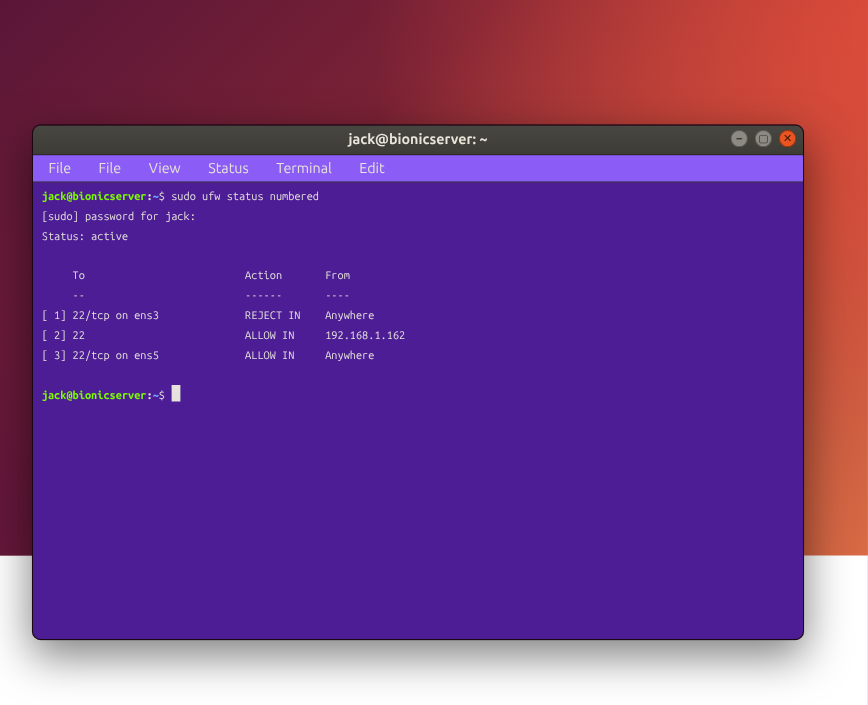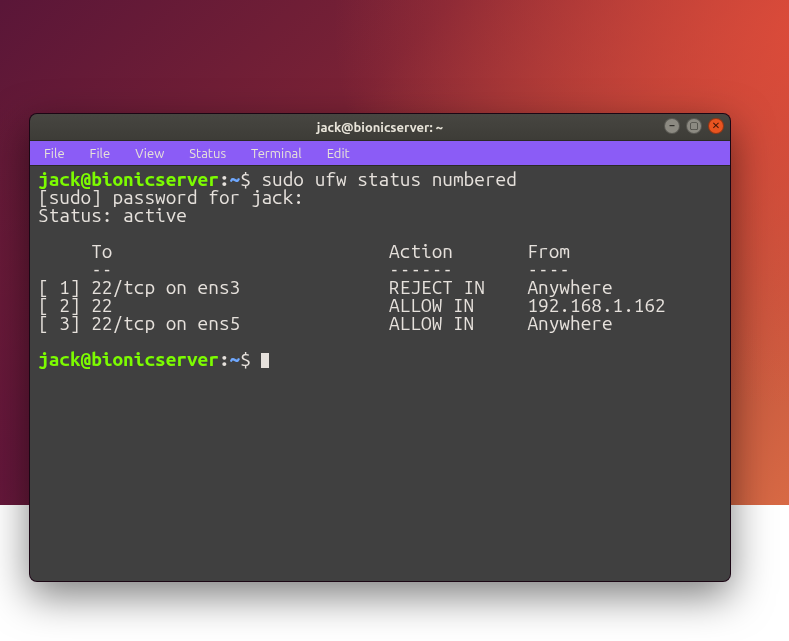--- a/index.html
+++ b/index.html
@@ -74,24 +74,24 @@
     gap: 9px;
     color: #e7e3d8;
     font-size: 13px;
     border-bottom: 1px solid #2b2a26;
   }
   .menu-item {
     padding: 2px 8px;
     cursor: pointer;
   }
   .term {
-    background: #404040;
+    background: #4c1d95;
     color: #e6e1dc;
     font-family: "Ubuntu Mono", "DejaVu Sans Mono", Menlo, Consolas, monospace;
-    font-size: 19px;
+    font-size: 10px;
     line-height: 18px;
     padding: 4px 8px 8px 8px;
     height: calc(100% - 50px);
     overflow: hidden;
     white-space: pre;
     box-sizing: border-box;
   }
   .p-user { color: #7cfc00; font-weight: bold; }
   .p-colon { color: #e6e1dc; font-weight: bold;}
   .p-path { color: #6fa8ff; font-weight: bold;}

